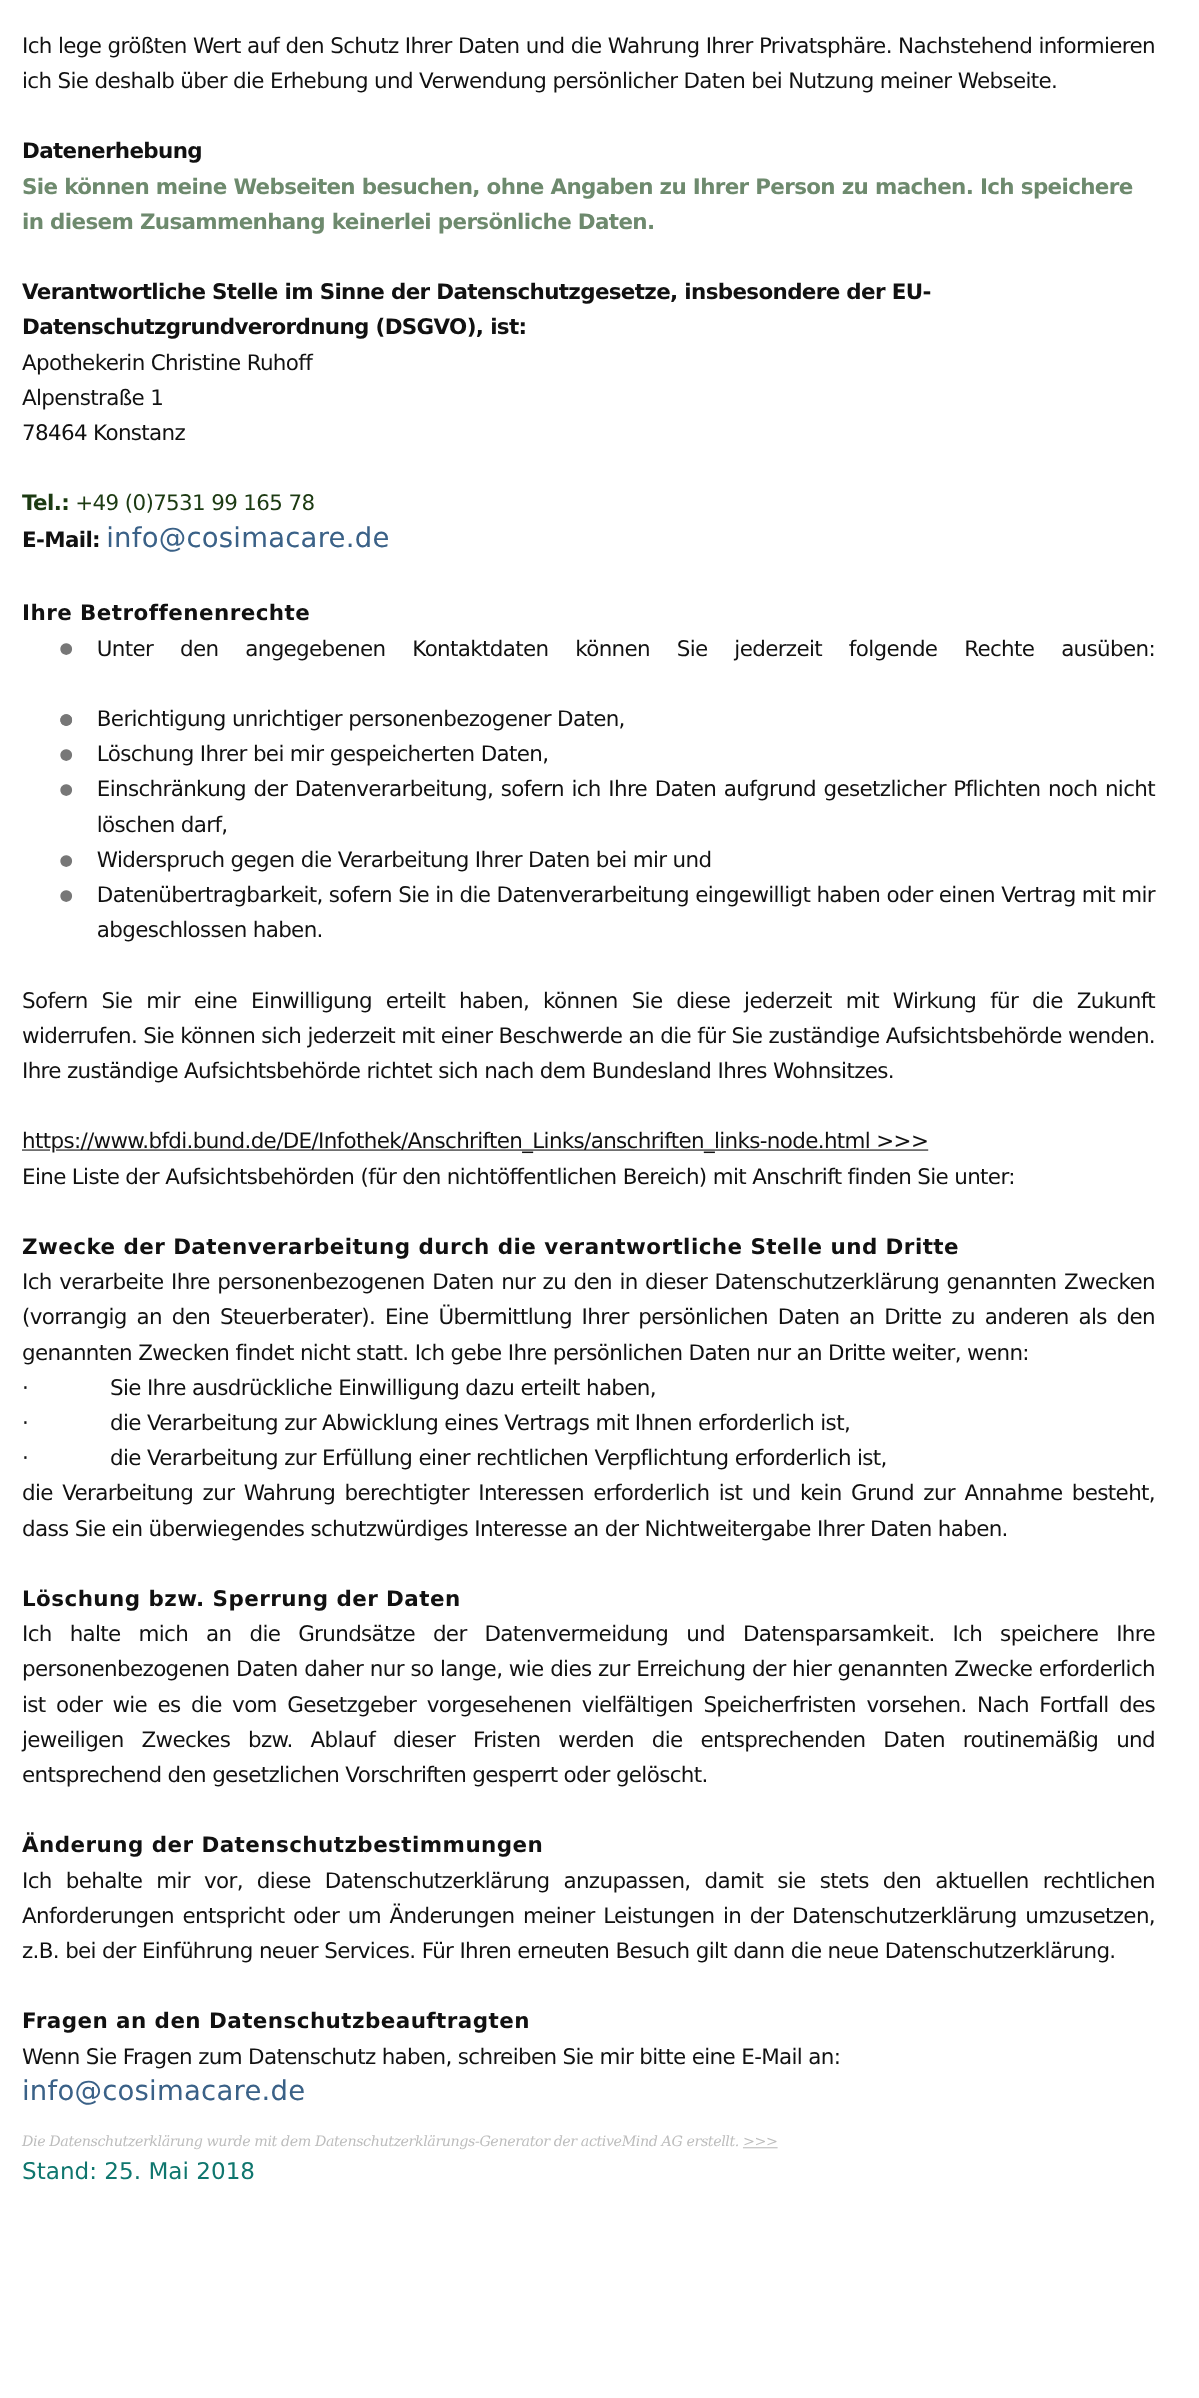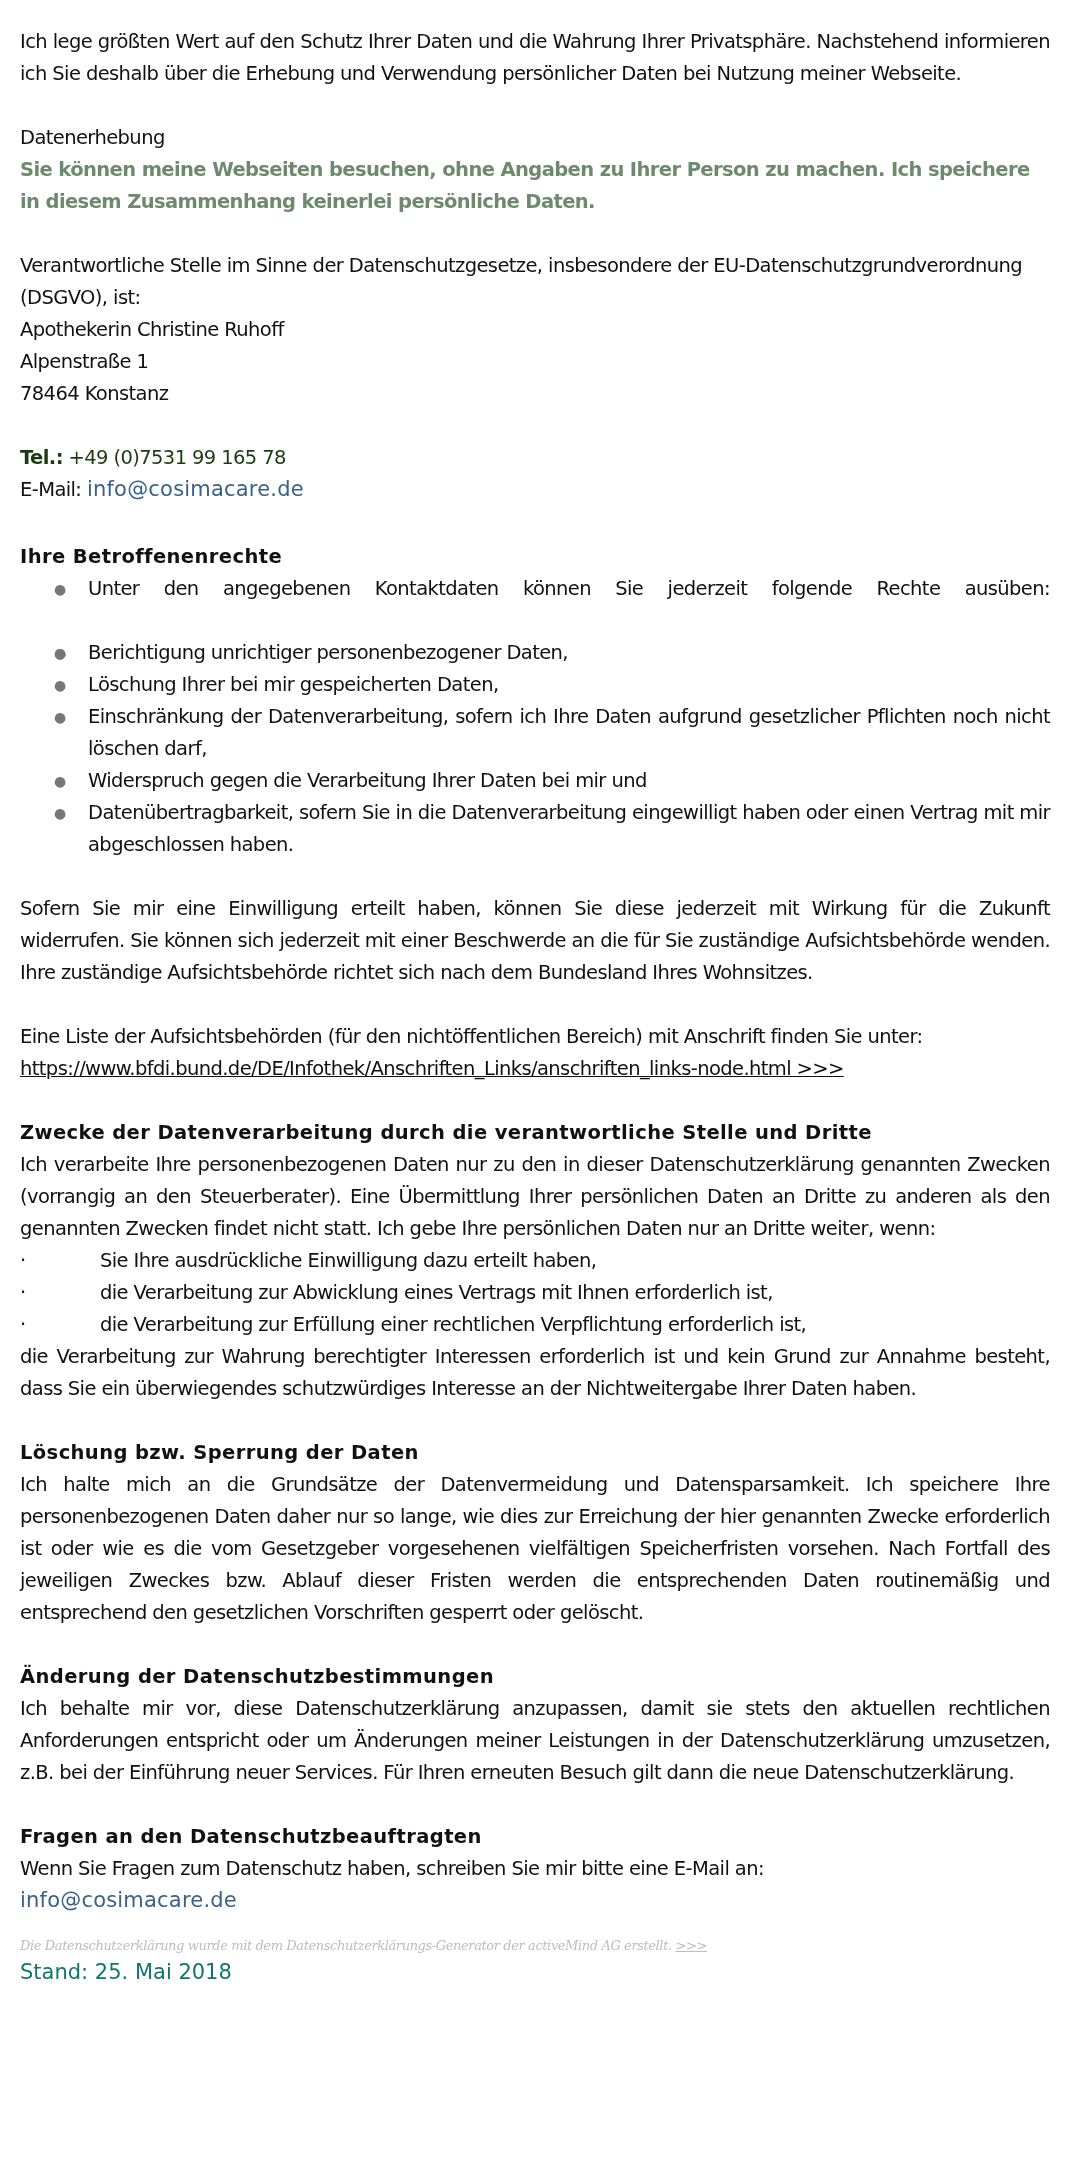--- a/index.html
+++ b/index.html
@@ -8,26 +8,26 @@
     font-family: "DejaVu Sans", sans-serif;
     color: #111111;
     font-size: 19.5px;
     line-height: 32px;
     letter-spacing: -0.6px;
   }
   .page { position: relative; padding: 2px 40px 0 20px; width: 1030px; margin-top: 24px; }
   p { margin: 0; }
   .j { text-align: justify; }
   .gap { height: 32px; }
-  .h-verdana { font-weight: normal; }
+  .h-verdana { font-weight: bold; }
   .h-wide { font-weight: bold; letter-spacing: 0.4px; }
   .green-bold { color: #6e8a6e; font-weight: bold; }
   .tel-label { color: #1c3a12; font-weight: bold; }
   .tel-value { color: #1c3a12; }
-  .email-link { color: #3a6187; font-size: 21px; letter-spacing: 0.2px; text-decoration: none; }
+  .email-link { color: #3a6187; font-size: 25px; letter-spacing: 0.2px; text-decoration: none; }
   .link-u { color: #111; text-decoration: underline; }
   ul.rights { list-style: none; margin: 0; padding: 0 0 0 68px; }
   ul.rights li { position: relative; text-align: justify; }
   ul.rights li .bullet { position: absolute; left: -34px; top: 0; color: #777; font-size: 14px; }
   .dot-item { position: relative; padding-left: 80px; }
   .dot-item .dot { position: absolute; left: 0; top: 0; }
   .footnote { font-family: "DejaVu Serif", serif; font-size: 13px; color: #bdbdbd; letter-spacing: -0.4px; line-height: 24px; margin-top: 18px; font-style: italic; }
   .footnote a { color: #bdbdbd; text-decoration: underline; }
   .stand { color: #0f766e; font-size: 21px; letter-spacing: 0px; line-height: 28px; }
 </style>
@@ -73,24 +73,24 @@
     <li><span class="bullet">●</span><span>Löschung Ihrer bei mir gespeicherten Daten,</span></li>
     <li><span class="bullet">●</span><span>Einschränkung der Datenverarbeitung, sofern ich Ihre Daten aufgrund gesetzlicher Pflichten noch nicht löschen darf,</span></li>
     <li><span class="bullet">●</span><span>Widerspruch gegen die Verarbeitung Ihrer Daten bei mir und</span></li>
     <li><span class="bullet">●</span><span>Datenübertragbarkeit, sofern Sie in die Datenverarbeitung eingewilligt haben oder einen Vertrag mit mir abgeschlossen haben.</span></li>
   </ul>
   <div class="gap"></div>
 
   <p class="j">Sofern Sie mir eine Einwilligung erteilt haben, können Sie diese jederzeit mit Wirkung für die Zukunft widerrufen. Sie können sich jederzeit mit einer Beschwerde an die für Sie zuständige Aufsichtsbehörde wenden. Ihre zuständige Aufsichtsbehörde richtet sich nach dem Bundesland Ihres Wohnsitzes.</p>
   <div class="gap"></div>
 
-  <p>Eine Liste der Aufsichtsbehörden (für den nichtöffentlichen Bereich) mit Anschrift finden Sie unter:</p>
   <p>
     <a class="link-u" href="#">https://www.bfdi.bund.de/DE/Infothek/Anschriften_Links/anschriften_links-node.html &gt;&gt;&gt;</a>
   </p>
+  <p>Eine Liste der Aufsichtsbehörden (für den nichtöffentlichen Bereich) mit Anschrift finden Sie unter:</p>
   <div class="gap"></div>
 
   <p class="h-wide">Zwecke der Datenverarbeitung durch die verantwortliche Stelle und Dritte</p>
   <p class="j">Ich verarbeite Ihre personenbezogenen Daten nur zu den in dieser Datenschutzerklärung genannten Zwecken (vorrangig an den Steuerberater). Eine Übermittlung Ihrer persönlichen Daten an Dritte zu anderen als den genannten Zwecken findet nicht statt. Ich gebe Ihre persönlichen Daten nur an Dritte weiter, wenn:</p>
   <div class="dot-item"><span class="dot">·</span><span>Sie Ihre ausdrückliche Einwilligung dazu erteilt haben,</span></div>
   <div class="dot-item"><span class="dot">·</span><span>die Verarbeitung zur Abwicklung eines Vertrags mit Ihnen erforderlich ist,</span></div>
   <div class="dot-item"><span class="dot">·</span><span>die Verarbeitung zur Erfüllung einer rechtlichen Verpflichtung erforderlich ist,</span></div>
   <p class="j">die Verarbeitung zur Wahrung berechtigter Interessen erforderlich ist und kein Grund zur Annahme besteht, dass Sie ein überwiegendes schutzwürdiges Interesse an der Nichtweitergabe Ihrer Daten haben.</p>
   <div class="gap"></div>
 

